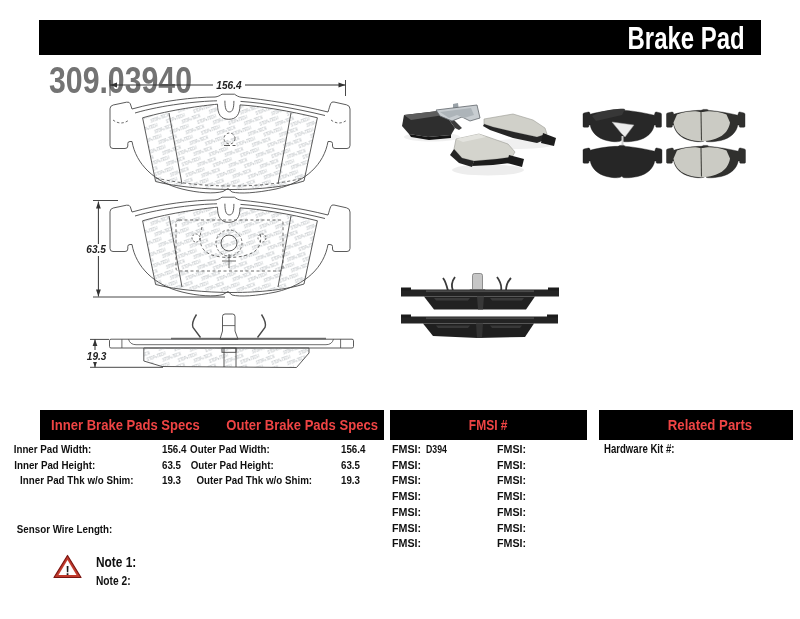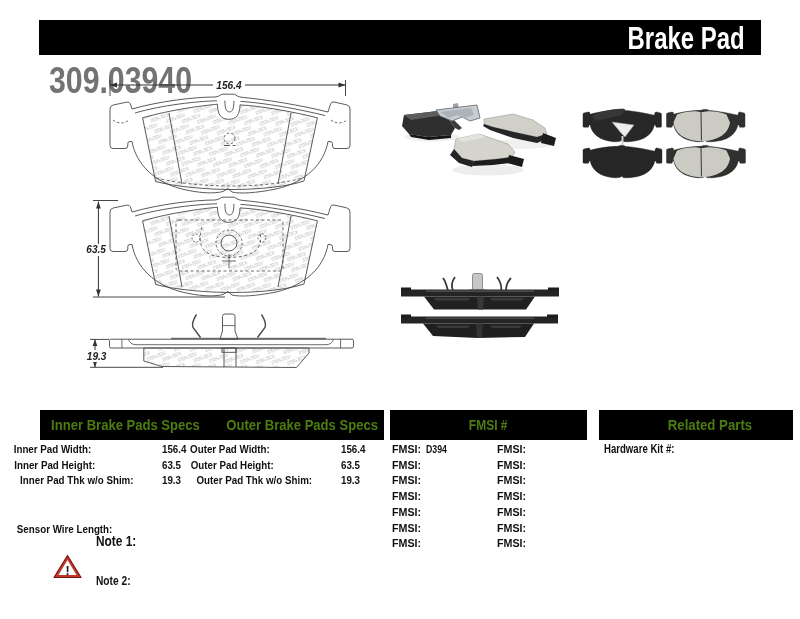--- a/index.html
+++ b/index.html
@@ -2,21 +2,21 @@
 <html><head>
 <meta charset="utf-8">
 <style>
   html,body{margin:0;padding:0;}
   body{width:800px;height:619px;position:relative;background:#fff;
        font-family:"Liberation Sans", sans-serif;overflow:hidden;}
   .abs{position:absolute;}
   .hdrbar{position:absolute;left:39px;top:20px;width:722px;height:35px;background:#000;}
   .hdrnum{position:absolute;left:49px;top:23px;color:#737373;font-size:36px;font-weight:bold;line-height:1;margin-top:40px;}
   .hdrttl{position:absolute;right:55px;top:23px;color:#fff;font-size:31px;font-weight:bold;line-height:1;}
-  .th{position:absolute;top:410px;height:30px;background:#000;color:#4d7c0f;
+  .th{position:absolute;top:410px;height:30px;background:#000;color:#ef4444;
       font-size:15px;font-weight:bold;line-height:30px;text-align:center;white-space:nowrap;}
   .row{position:absolute;font-size:11.5px;font-weight:bold;color:#101010;white-space:nowrap;line-height:12px;}
   .rlab{}
   .sx{display:inline-block;transform:scaleX(0.85);transform-origin:0 50%;}
   .sxf{display:inline-block;transform:scaleX(0.93);transform-origin:0 50%;}
   .sxr{display:inline-block;transform:scaleX(0.85);transform-origin:100% 50%;}
   .sxc{display:inline-block;transform:scaleX(0.87);transform-origin:50% 50%;}
   .sxh{display:inline-block;transform:scaleX(0.8);transform-origin:50% 50%;}
 </style>
 </head>
@@ -58,21 +58,21 @@
   <div class="row" style="left:497px;top:443px;"><span class="sxf">FMSI:</span></div>
   <div class="row" style="left:497px;top:458.7px;"><span class="sxf">FMSI:</span></div>
   <div class="row" style="left:497px;top:474.4px;"><span class="sxf">FMSI:</span></div>
   <div class="row" style="left:497px;top:490.1px;"><span class="sxf">FMSI:</span></div>
   <div class="row" style="left:497px;top:505.8px;"><span class="sxf">FMSI:</span></div>
   <div class="row" style="left:497px;top:521.5px;"><span class="sxf">FMSI:</span></div>
   <div class="row" style="left:497px;top:537.2px;"><span class="sxf">FMSI:</span></div>
 
   <div class="row" style="left:604px;top:443px;font-size:12px;"><span class="sx" style="transform:scaleX(0.8);">Hardware Kit #:</span></div>
 
-  <div class="row" style="left:96px;top:535px;font-size:14px;"><span class="sx">Note 1:</span></div>
+  <div class="row" style="left:96px;top:556px;font-size:14px;"><span class="sx">Note 1:</span></div>
   <div class="row" style="left:96px;top:575px;font-size:12px;"><span class="sx">Note 2:</span></div>
 
   <svg class="abs" style="left:53px;top:554px;" width="30" height="25" viewBox="0 0 30 25">
     <path d="M 14.5 1.5 L 28 23.5 L 1 23.5 Z" fill="#c0392b" stroke="#7a1410" stroke-width="1.2" stroke-linejoin="round"></path>
     <path d="M 14.5 6 L 23.5 21 L 5.5 21 Z" fill="#fdfdfd"></path>
     <text x="14.5" y="20.5" text-anchor="middle" font-size="12.5" font-weight="bold" fill="#1a1a1a">!</text>
   </svg>
 
   <svg class="abs" style="left:0;top:0;" width="800" height="619" viewBox="0 0 800 619">
     <defs>

